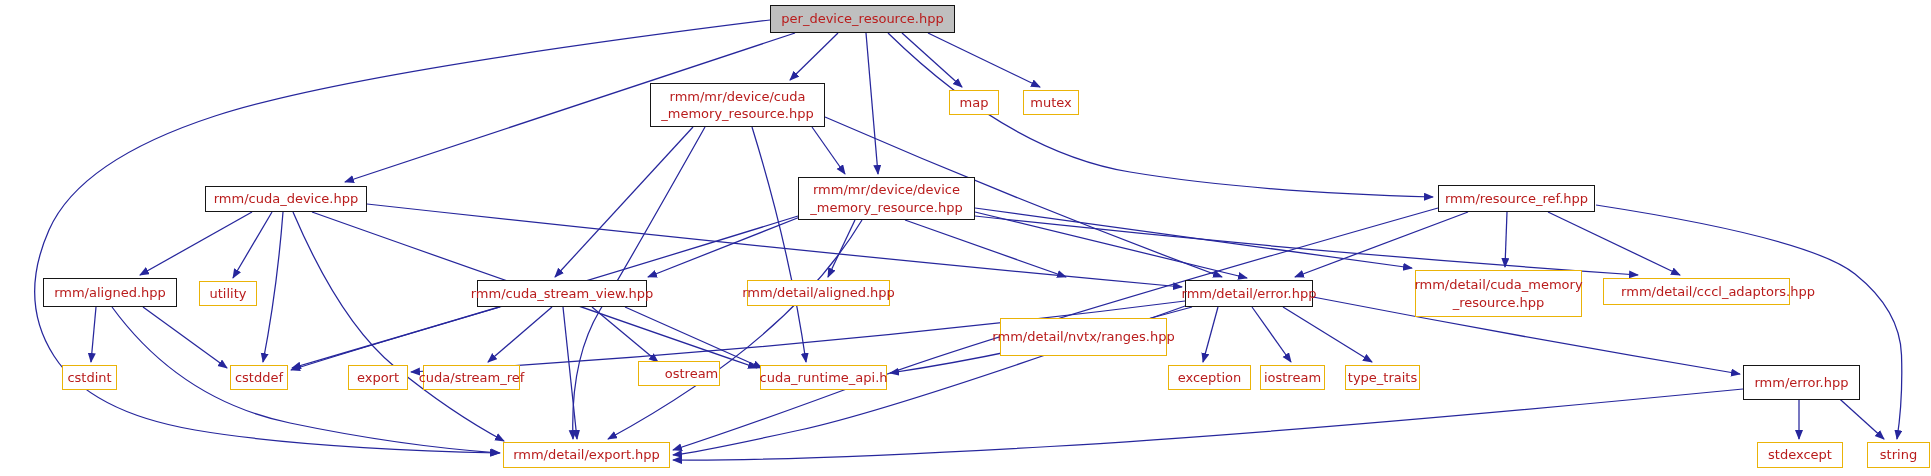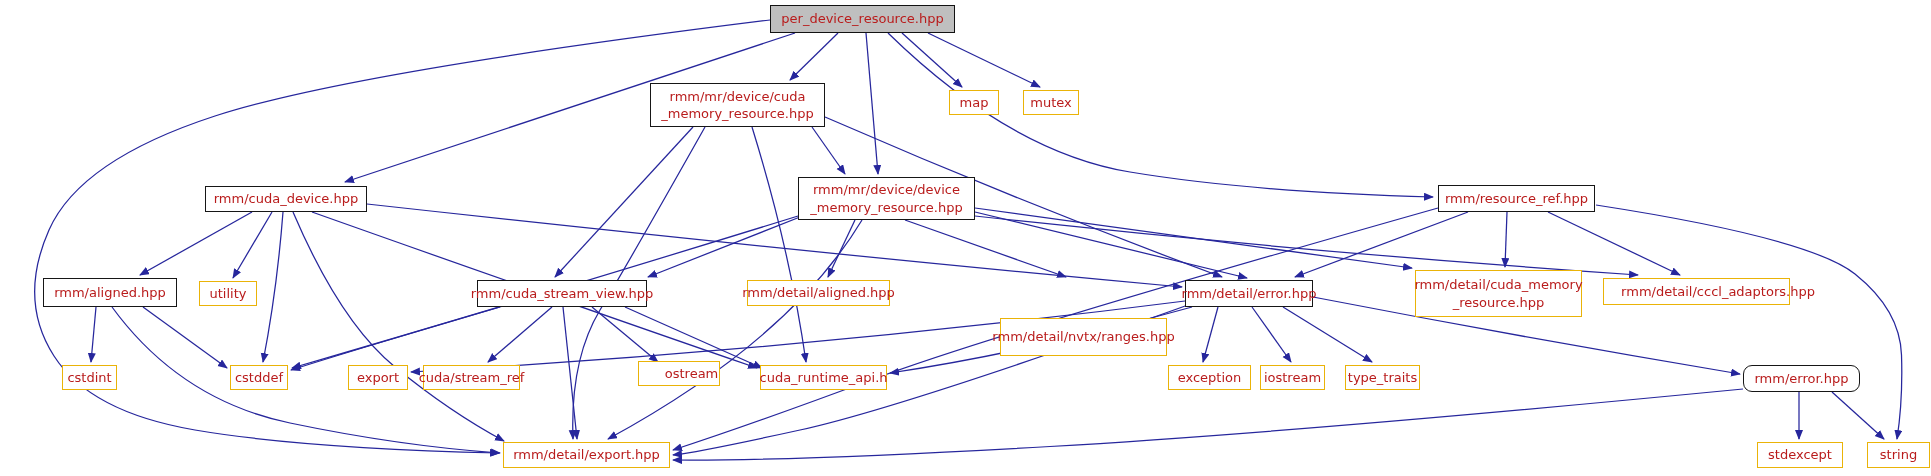--- a/index.html
+++ b/index.html
@@ -162,21 +162,21 @@
       </div>
       <div class="node leaf" style="left: 1168px; top: 365px; width: 83px; height: 25px;">
         <span>exception</span>
       </div>
       <div class="node leaf" style="left: 1260px; top: 365px; width: 65px; height: 25px;">
         <span>iostream</span>
       </div>
       <div class="node leaf" style="left: 1345px; top: 365px; width: 75px; height: 25px;">
         <span>type_traits</span>
       </div>
-      <div class="node internal" style="left: 1743px; top: 365px; width: 117px; height: 27px; border-radius: 9px;">
+      <div class="node internal" style="left: 1743px; top: 365px; width: 117px; height: 35px;">
         <span>rmm/error.hpp</span>
       </div>
       <div class="node leaf" style="left: 503px; top: 442px; width: 167px; height: 26px;">
         <span>rmm/detail/export.hpp</span>
       </div>
       <div class="node leaf" style="left: 1757px; top: 442px; width: 86px; height: 26px;">
         <span>stdexcept</span>
       </div>
       <div class="node leaf" style="left: 1867px; top: 442px; width: 63px; height: 26px;">
         <span>string</span>

